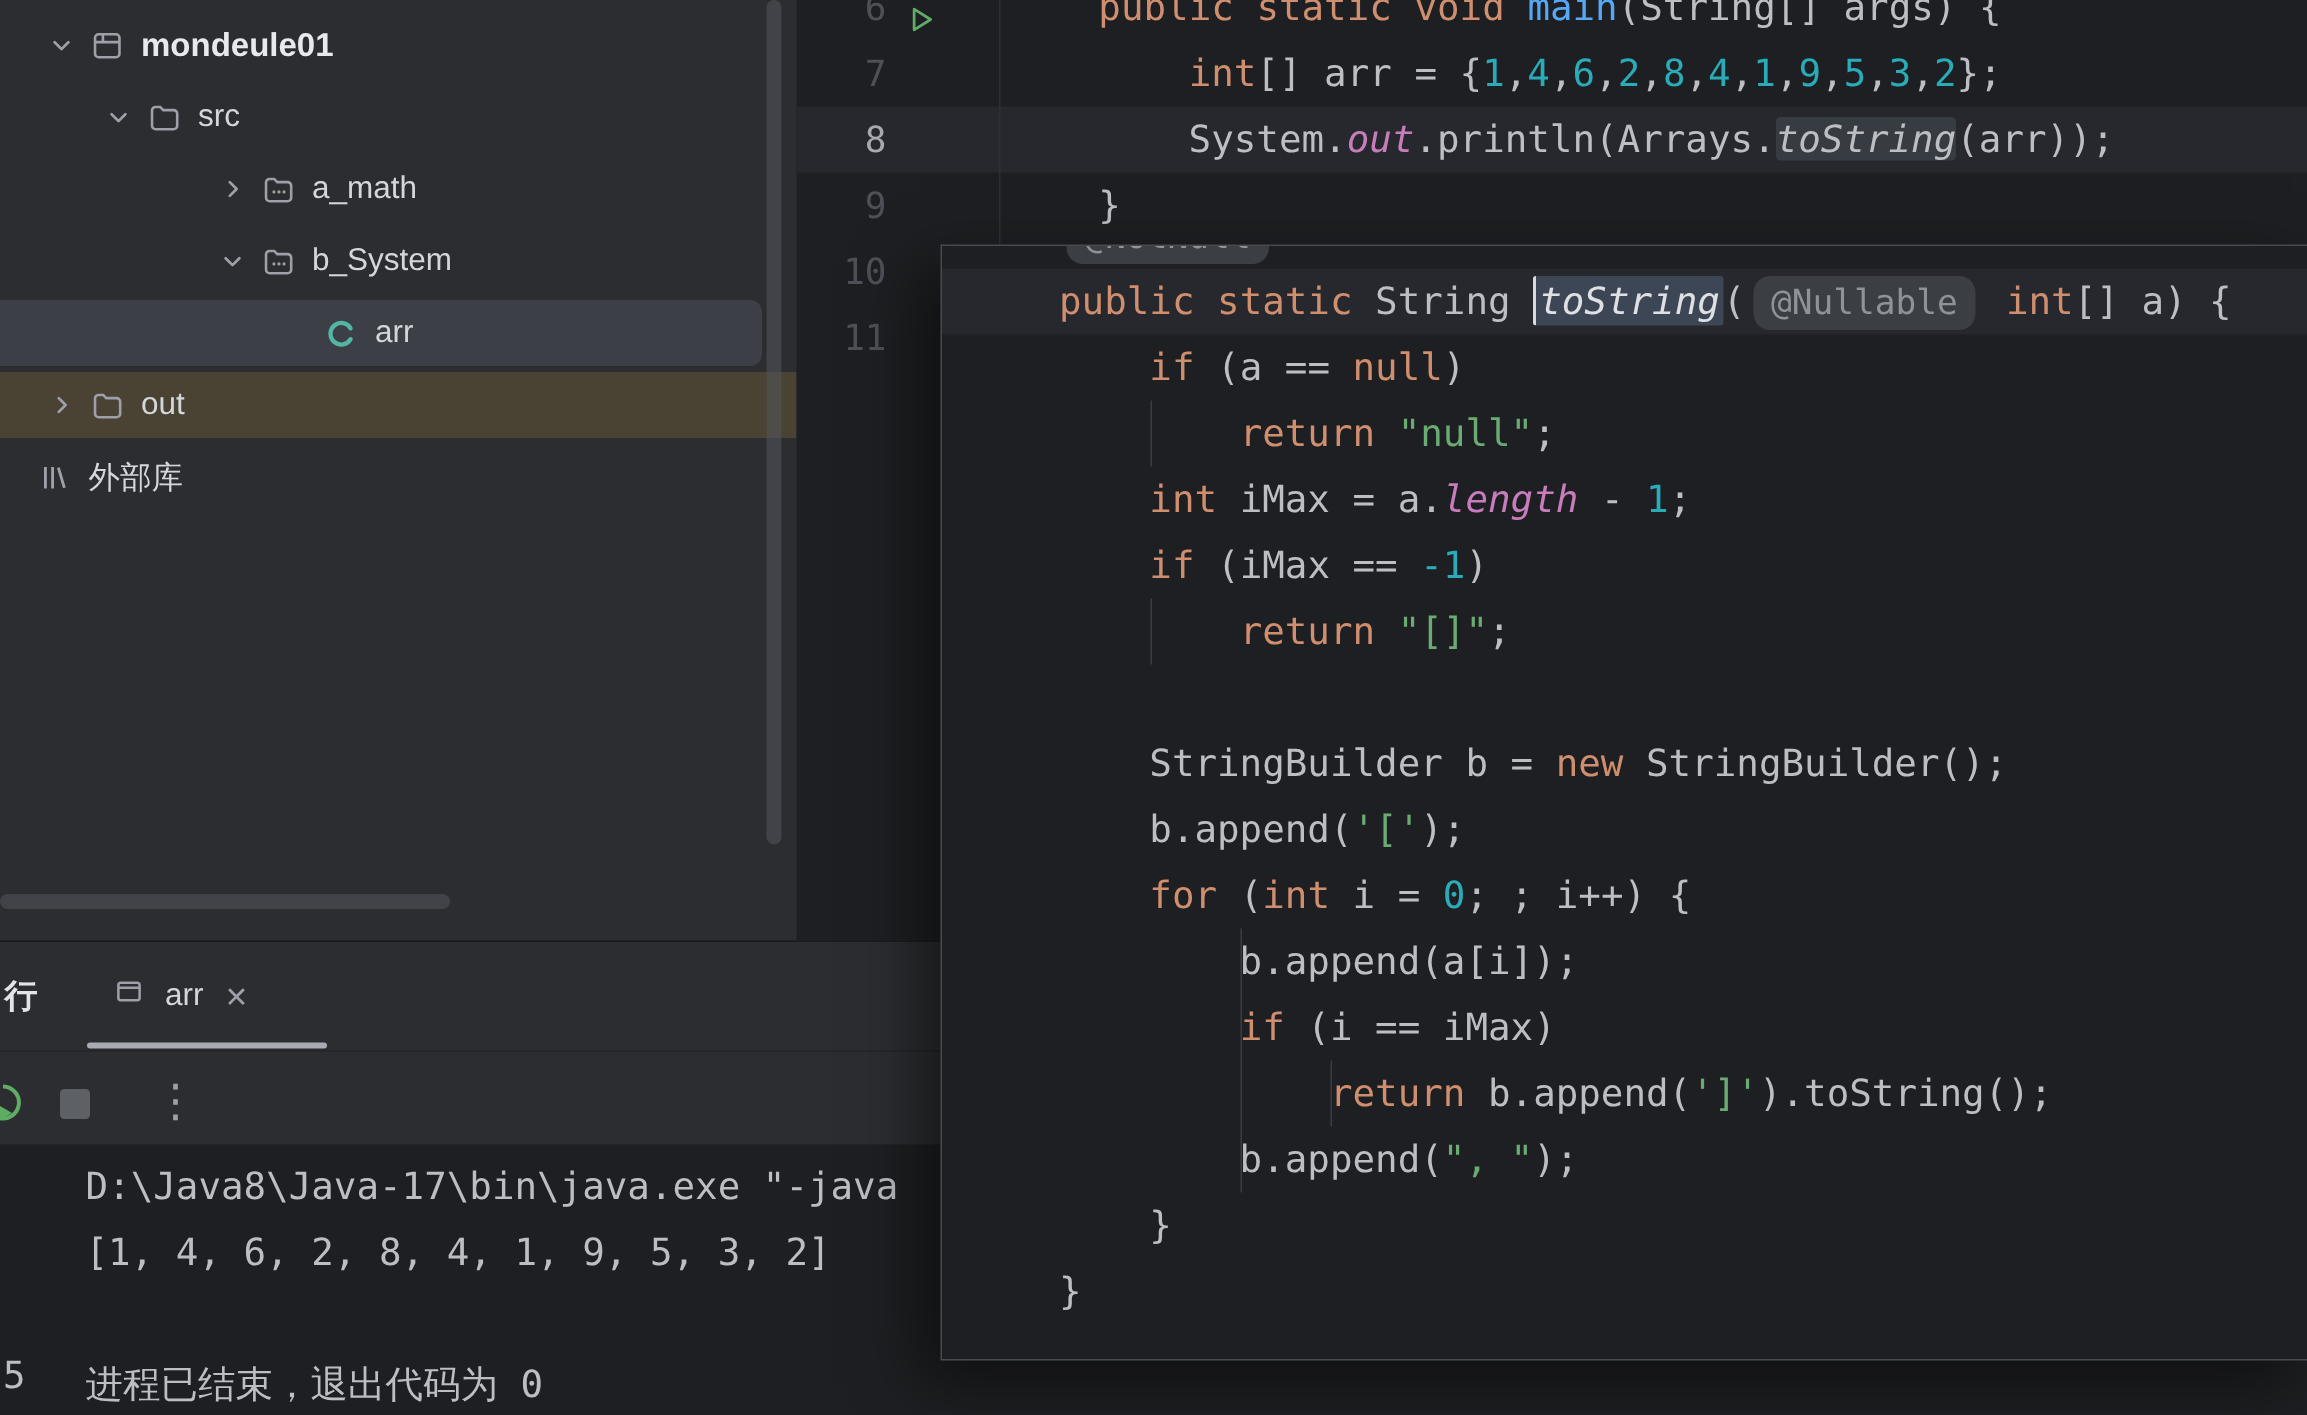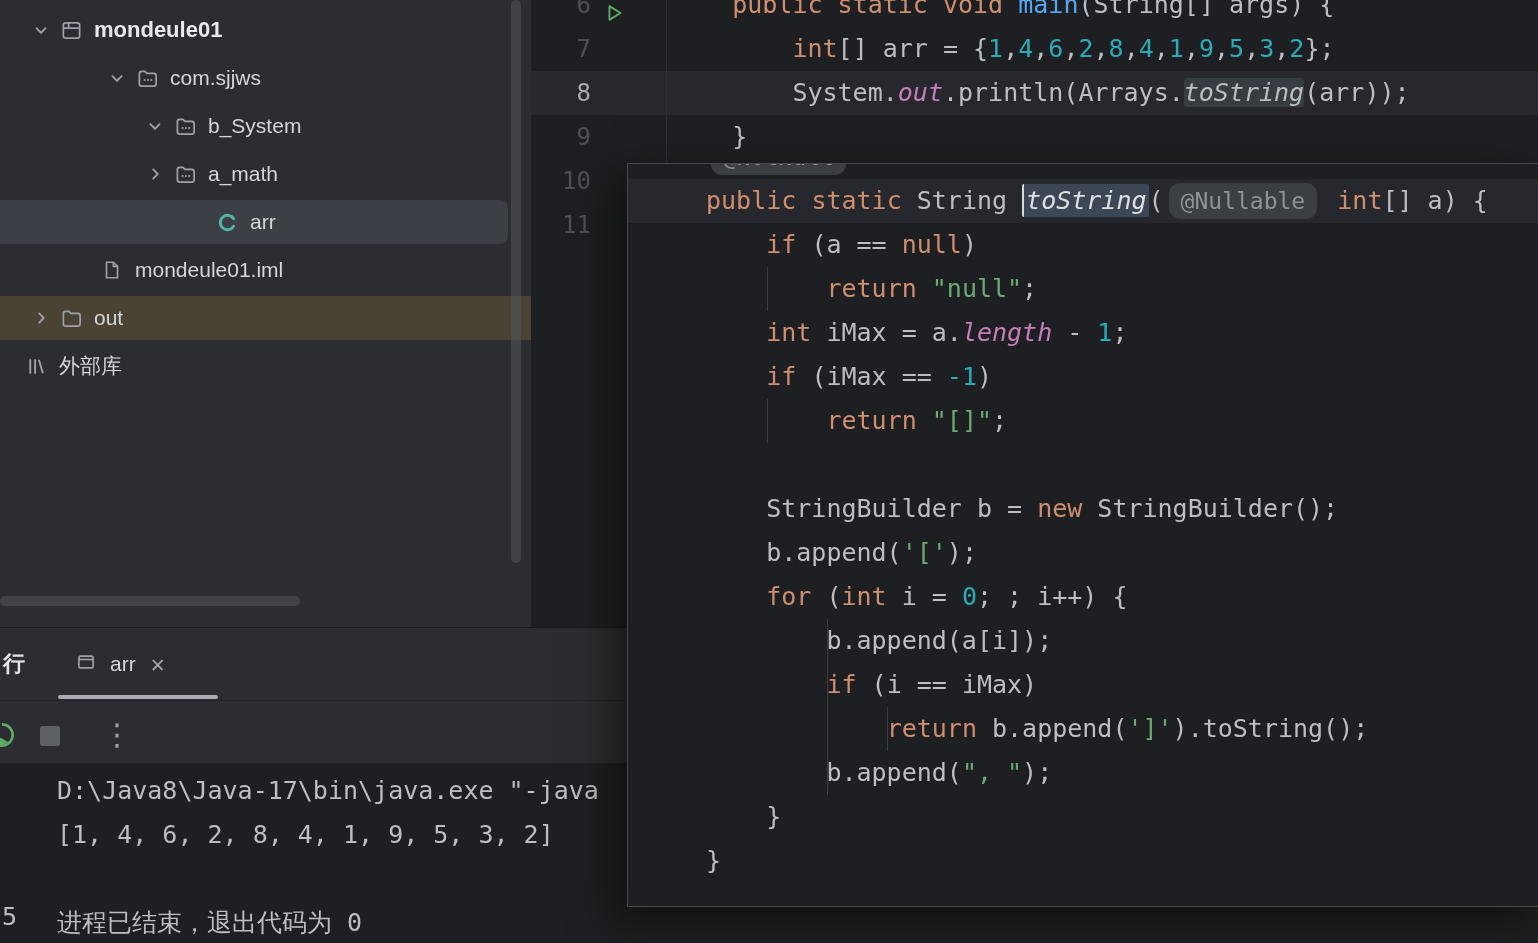--- a/index.html
+++ b/index.html
@@ -107,88 +107,75 @@
         </span>
         <span class="ticon">
           <svg width="23" height="23" viewBox="0 0 24 24" fill="none" stroke="#9da0a8" stroke-width="1.8">
             <rect x="3.5" y="4" width="17" height="16" rx="2.5"></rect>
             <path d="M3.5 9.5h17M9 4v5.5"></path>
           </svg>
         </span>
         <span class="tlabel">mondeule01</span>
       </div>
       <div class="tree-row">
-        <span class="sp" style="width:98px"></span>
+        <span class="sp" style="width:60px"></span>
         <span class="chev">
           <svg width="22" height="22" viewBox="0 0 24 24" fill="none" stroke="#9da0a8" stroke-width="2" stroke-linecap="round" stroke-linejoin="round">
             <path d="M7 10l5 5 5-5"></path>
+          </svg>
+        </span>
+        <span class="ticon">
+          <svg width="23" height="23" viewBox="0 0 24 24" fill="none" stroke="#9da0a8" stroke-width="1.8">
+            <path d="M3.5 7c0-1.4 1.1-2.5 2.5-2.5h3.2l2.1 2.2h7.2c1.4 0 2.5 1.1 2.5 2.5v8.3c0 1.4-1.1 2.5-2.5 2.5H6c-1.4 0-2.5-1.1-2.5-2.5V7z"></path>
+          </svg>
+        </span>
+        <span class="tlabel">src</span>
+      </div>
+      <div class="tree-row">
+        <span class="sp" style="width:136px"></span>
+        <span class="chev">
+          <svg width="22" height="22" viewBox="0 0 24 24" fill="none" stroke="#9da0a8" stroke-width="2" stroke-linecap="round" stroke-linejoin="round">
+            <path d="M10 7l5 5-5 5"></path>
           </svg>
         </span>
         <span class="ticon">
           <svg width="23" height="23" viewBox="0 0 24 24" fill="none" stroke="#9da0a8" stroke-width="1.8">
             <path d="M3.5 7c0-1.4 1.1-2.5 2.5-2.5h3.2l2.1 2.2h7.2c1.4 0 2.5 1.1 2.5 2.5v8.3c0 1.4-1.1 2.5-2.5 2.5H6c-1.4 0-2.5-1.1-2.5-2.5V7z"></path>
             <circle cx="9" cy="13.5" r="1.1" fill="#9da0a8" stroke="none"></circle>
             <circle cx="12.5" cy="13.5" r="1.1" fill="#9da0a8" stroke="none"></circle>
             <circle cx="16" cy="13.5" r="1.1" fill="#9da0a8" stroke="none"></circle>
           </svg>
         </span>
-        <span class="tlabel">com.sjjws</span>
+        <span class="tlabel">a_math</span>
       </div>
       <div class="tree-row">
         <span class="sp" style="width:136px"></span>
         <span class="chev">
           <svg width="22" height="22" viewBox="0 0 24 24" fill="none" stroke="#9da0a8" stroke-width="2" stroke-linecap="round" stroke-linejoin="round">
             <path d="M7 10l5 5 5-5"></path>
           </svg>
         </span>
         <span class="ticon">
           <svg width="23" height="23" viewBox="0 0 24 24" fill="none" stroke="#9da0a8" stroke-width="1.8">
             <path d="M3.5 7c0-1.4 1.1-2.5 2.5-2.5h3.2l2.1 2.2h7.2c1.4 0 2.5 1.1 2.5 2.5v8.3c0 1.4-1.1 2.5-2.5 2.5H6c-1.4 0-2.5-1.1-2.5-2.5V7z"></path>
             <circle cx="9" cy="13.5" r="1.1" fill="#9da0a8" stroke="none"></circle>
             <circle cx="12.5" cy="13.5" r="1.1" fill="#9da0a8" stroke="none"></circle>
             <circle cx="16" cy="13.5" r="1.1" fill="#9da0a8" stroke="none"></circle>
           </svg>
         </span>
         <span class="tlabel">b_System</span>
       </div>
-      <div class="tree-row">
-        <span class="sp" style="width:136px"></span>
-        <span class="chev">
-          <svg width="22" height="22" viewBox="0 0 24 24" fill="none" stroke="#9da0a8" stroke-width="2" stroke-linecap="round" stroke-linejoin="round">
-            <path d="M10 7l5 5-5 5"></path>
-          </svg>
-        </span>
-        <span class="ticon">
-          <svg width="23" height="23" viewBox="0 0 24 24" fill="none" stroke="#9da0a8" stroke-width="1.8">
-            <path d="M3.5 7c0-1.4 1.1-2.5 2.5-2.5h3.2l2.1 2.2h7.2c1.4 0 2.5 1.1 2.5 2.5v8.3c0 1.4-1.1 2.5-2.5 2.5H6c-1.4 0-2.5-1.1-2.5-2.5V7z"></path>
-            <circle cx="9" cy="13.5" r="1.1" fill="#9da0a8" stroke="none"></circle>
-            <circle cx="12.5" cy="13.5" r="1.1" fill="#9da0a8" stroke="none"></circle>
-            <circle cx="16" cy="13.5" r="1.1" fill="#9da0a8" stroke="none"></circle>
-          </svg>
-        </span>
-        <span class="tlabel">a_math</span>
-      </div>
       <div class="tree-row sel">
         <span class="sp" style="width:216px"></span>
         <span class="ticon">
           <svg width="23" height="23" viewBox="0 0 24 24" fill="none">
             <path d="M18.5 8.2A7.5 7.5 0 1 0 18.5 15.8" stroke="#53b6a5" stroke-width="3" stroke-linecap="round"></path>
           </svg>
         </span>
         <span class="tlabel">arr</span>
-      </div>
-      <div class="tree-row">
-        <span class="sp" style="width:101px"></span>
-        <span class="ticon">
-          <svg width="22" height="22" viewBox="0 0 24 24" fill="none" stroke="#9da0a8" stroke-width="1.8">
-            <path d="M6 3.5h7.5L18 8v12.5H6z"></path>
-            <path d="M13.5 3.5V8H18"></path>
-          </svg>
-        </span>
-        <span class="tlabel">mondeule01.iml</span>
       </div>
       <div class="tree-row warm">
         <span class="sp" style="width:22px"></span>
         <span class="chev">
           <svg width="22" height="22" viewBox="0 0 24 24" fill="none" stroke="#9da0a8" stroke-width="2" stroke-linecap="round" stroke-linejoin="round">
             <path d="M10 7l5 5-5 5"></path>
           </svg>
         </span>
         <span class="ticon">
           <svg width="23" height="23" viewBox="0 0 24 24" fill="none" stroke="#9da0a8" stroke-width="1.8">

